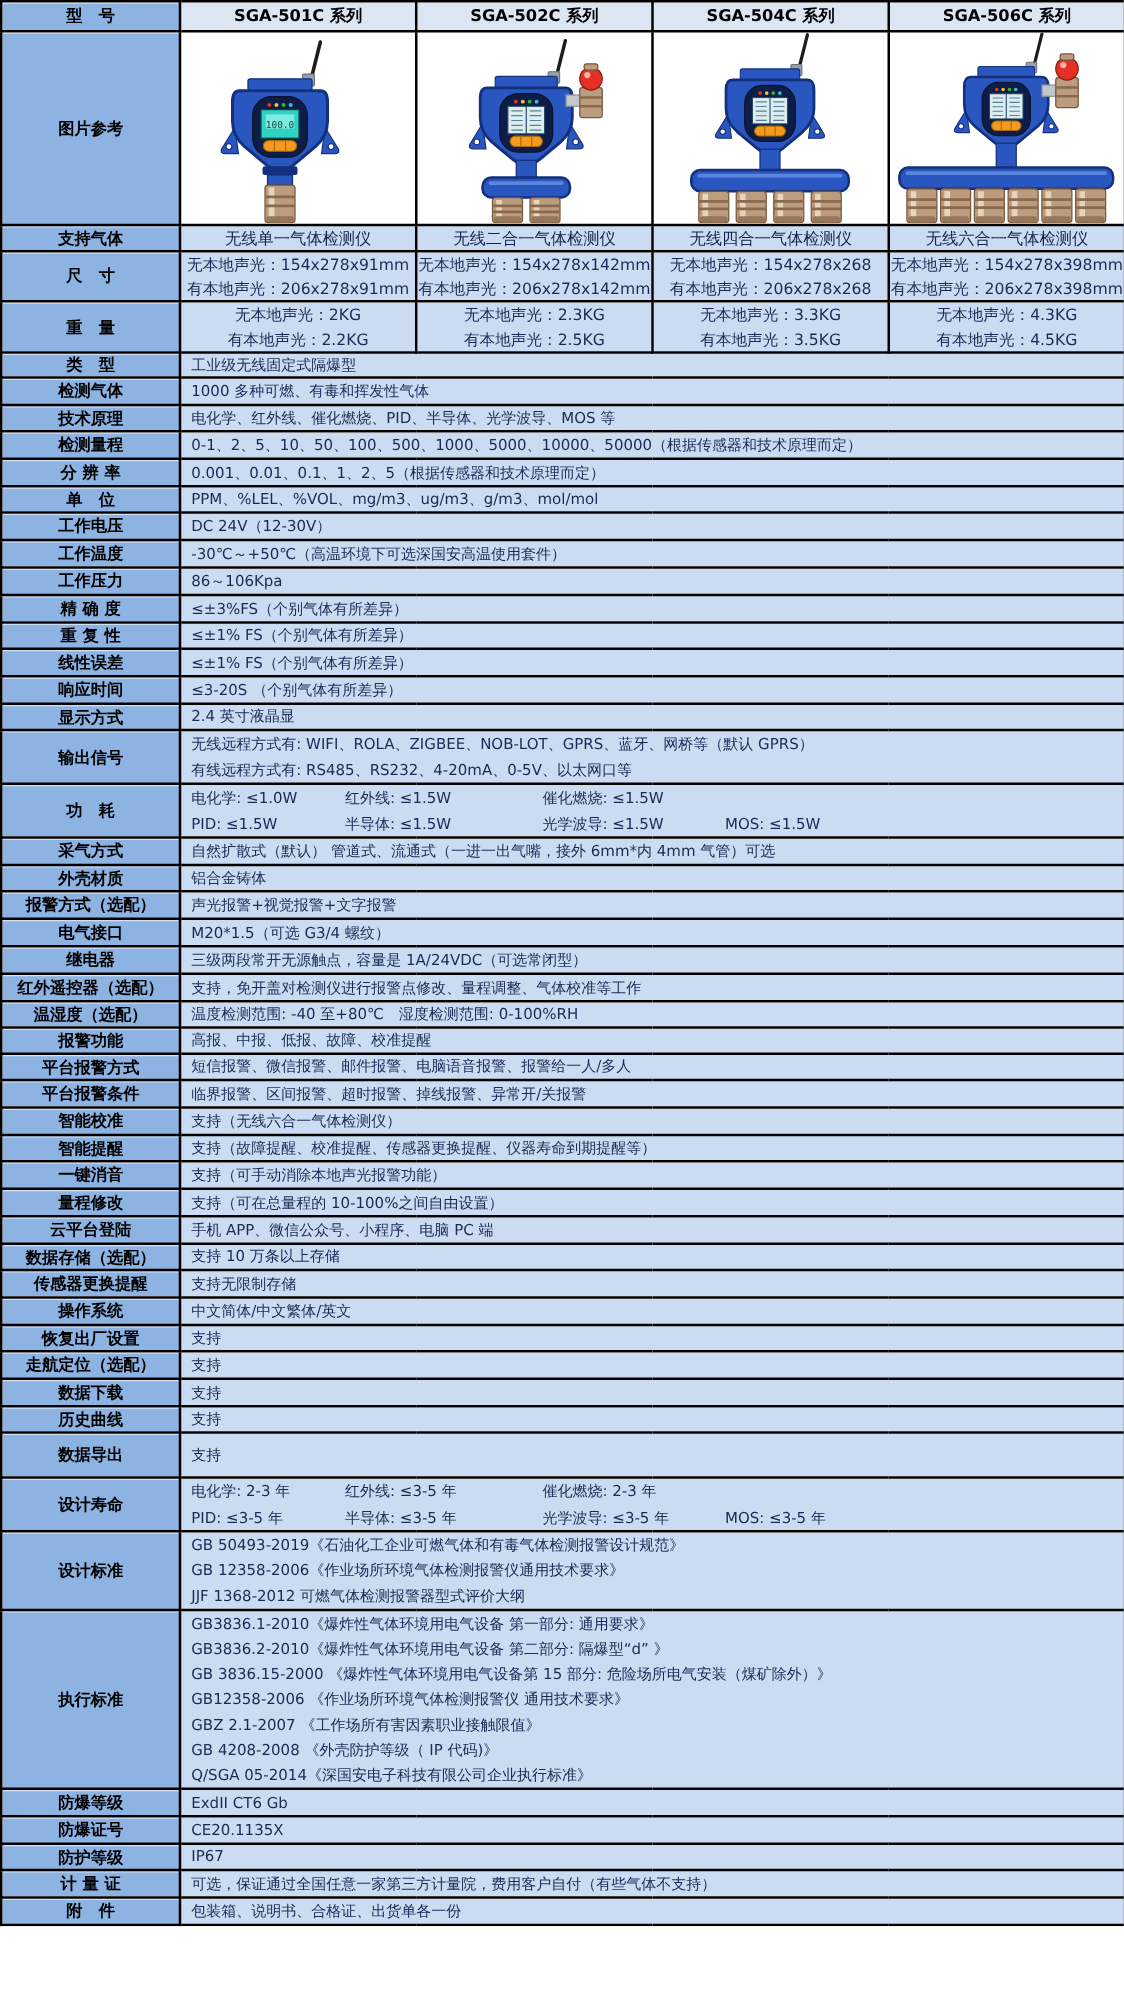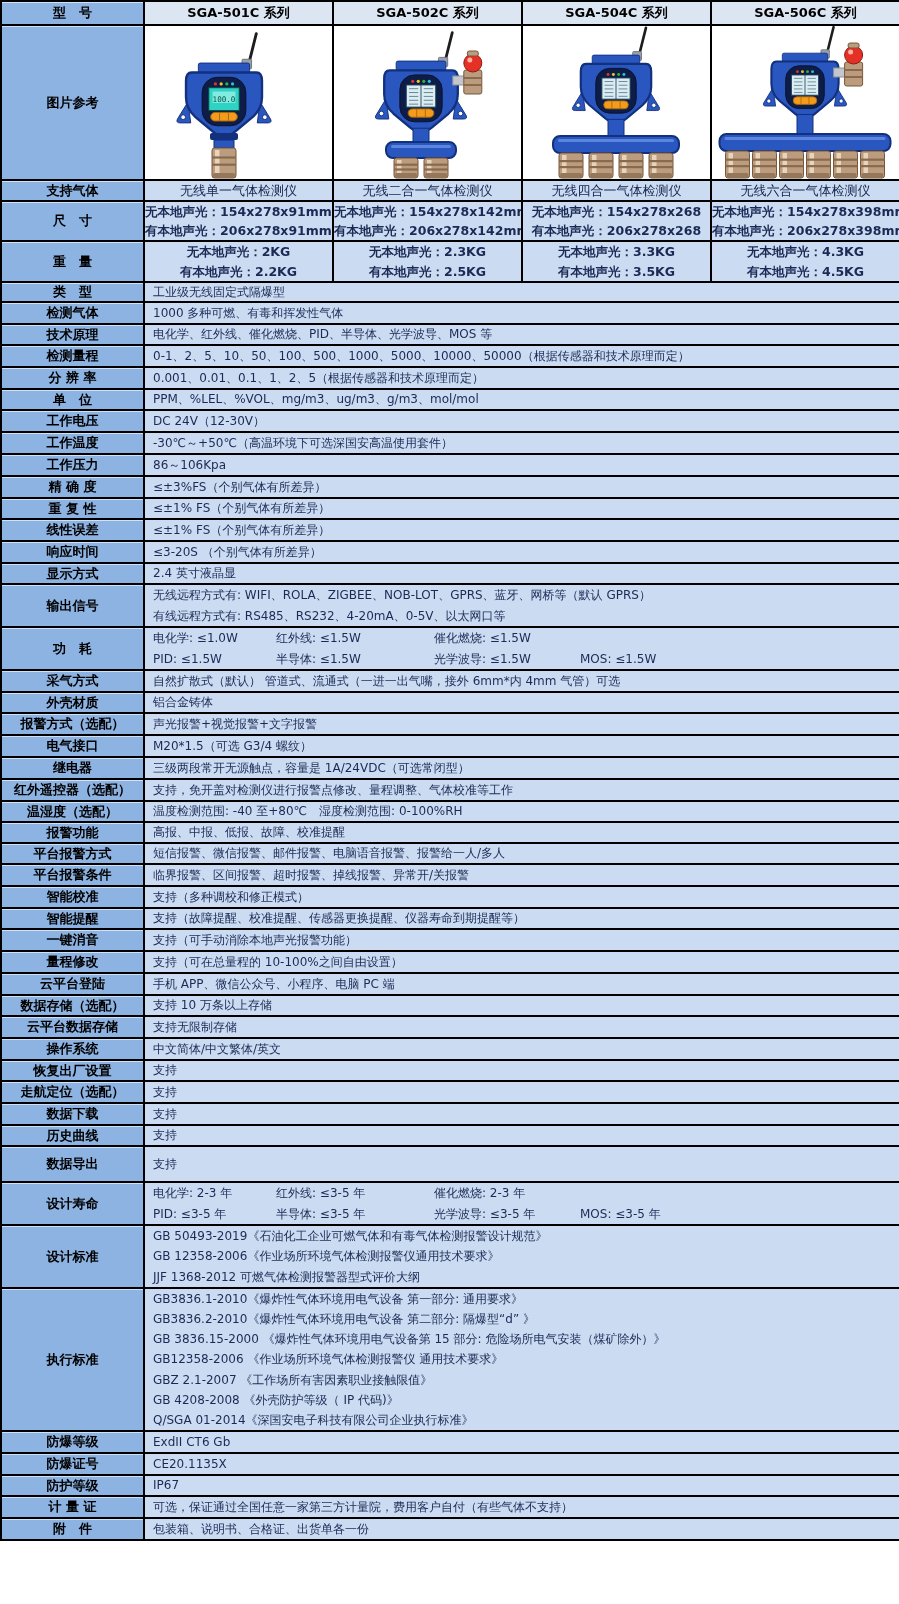--- a/index.html
+++ b/index.html
@@ -4,21 +4,21 @@
 <style>
   html,body{margin:0;padding:0;background:#fff;}
   body{width:899px;font-family:"DejaVu Sans","Liberation Sans",sans-serif;}
   table{border-collapse:collapse;table-layout:fixed;width:899px;}
   td{border:2px solid #000;padding:0;overflow:hidden;vertical-align:middle;}
   .lbl{background:#8db3e2;color:#000;font-weight:bold;font-size:13px;text-align:center;
        box-shadow:inset 0 1px 0 rgba(255,255,255,.6);}
   .mod{background:#dce6f3;color:#000;font-weight:bold;font-size:13px;text-align:center;}
   .val{background:#cbdcf2;color:#1b2a55;font-size:12px;}
   .val .ln{padding-left:8px;white-space:nowrap;}
-  .val.cen{font-size:12.5px;font-weight:bold;}
+  .val.cen{font-size:12.5px;}
   .val.cen .ln{padding-left:0;text-align:center;}
   .gasv{background:#cbdcf2;color:#14234d;font-size:13px;text-align:center;white-space:nowrap;}
   .imgcell{background:#fff;text-align:center;}
   .seg{display:inline-block;white-space:nowrap;vertical-align:top;}
   svg{display:block;margin:0 auto;}
 </style>
 </head>
 <body>
 
 <table>
@@ -516,21 +516,21 @@
       </tr>
       <tr style="height:22px">
         <td class="lbl">平台报警条件</td>
         <td class="val" colspan="4">
           <div class="ln" style="line-height:20.0px">临界报警、区间报警、超时报警、掉线报警、异常开/关报警</div>
         </td>
       </tr>
       <tr style="height:22px">
         <td class="lbl">智能校准</td>
         <td class="val" colspan="4">
-          <div class="ln" style="line-height:20.0px">支持（多种调校和修正模式）</div>
+          <div class="ln" style="line-height:20.0px">支持（无线六合一气体检测仪）</div>
         </td>
       </tr>
       <tr style="height:21px">
         <td class="lbl">智能提醒</td>
         <td class="val" colspan="4">
           <div class="ln" style="line-height:19.0px">支持（故障提醒、校准提醒、传感器更换提醒、仪器寿命到期提醒等）</div>
         </td>
       </tr>
       <tr style="height:22px">
         <td class="lbl">一键消音</td>
@@ -550,21 +550,21 @@
           <div class="ln" style="line-height:20.0px">手机 APP、微信公众号、小程序、电脑 PC 端</div>
         </td>
       </tr>
       <tr style="height:21px">
         <td class="lbl">数据存储（选配）</td>
         <td class="val" colspan="4">
           <div class="ln" style="line-height:19.0px">支持 10 万条以上存储</div>
         </td>
       </tr>
       <tr style="height:22px">
-        <td class="lbl">云平台数据存储</td>
+        <td class="lbl">传感器更换提醒</td>
         <td class="val" colspan="4">
           <div class="ln" style="line-height:20.0px">支持无限制存储</div>
         </td>
       </tr>
       <tr style="height:22px">
         <td class="lbl">操作系统</td>
         <td class="val" colspan="4">
           <div class="ln" style="line-height:20.0px">中文简体/中文繁体/英文</div>
         </td>
       </tr>
@@ -615,21 +615,21 @@
       </tr>
       <tr style="height:143px">
         <td class="lbl">执行标准</td>
         <td class="val" colspan="4">
           <div class="ln" style="line-height:20.1px">GB3836.1-2010《爆炸性气体环境用电气设备 第一部分: 通用要求》</div>
           <div class="ln" style="line-height:20.1px">GB3836.2-2010《爆炸性气体环境用电气设备 第二部分: 隔爆型“d” 》</div>
           <div class="ln" style="line-height:20.1px">GB 3836.15-2000 《爆炸性气体环境用电气设备第 15 部分: 危险场所电气安装（煤矿除外）》</div>
           <div class="ln" style="line-height:20.1px">GB12358-2006 《作业场所环境气体检测报警仪 通用技术要求》</div>
           <div class="ln" style="line-height:20.1px">GBZ 2.1-2007 《工作场所有害因素职业接触限值》</div>
           <div class="ln" style="line-height:20.1px">GB 4208-2008 《外壳防护等级（ IP 代码)》</div>
-          <div class="ln" style="line-height:20.1px">Q/SGA 01-2014《深国安电子科技有限公司企业执行标准》</div>
+          <div class="ln" style="line-height:20.1px">Q/SGA 05-2014《深国安电子科技有限公司企业执行标准》</div>
         </td>
       </tr>
       <tr style="height:22px">
         <td class="lbl">防爆等级</td>
         <td class="val" colspan="4">
           <div class="ln" style="line-height:20.0px">ExdII CT6 Gb</div>
         </td>
       </tr>
       <tr style="height:22px">
         <td class="lbl">防爆证号</td>

